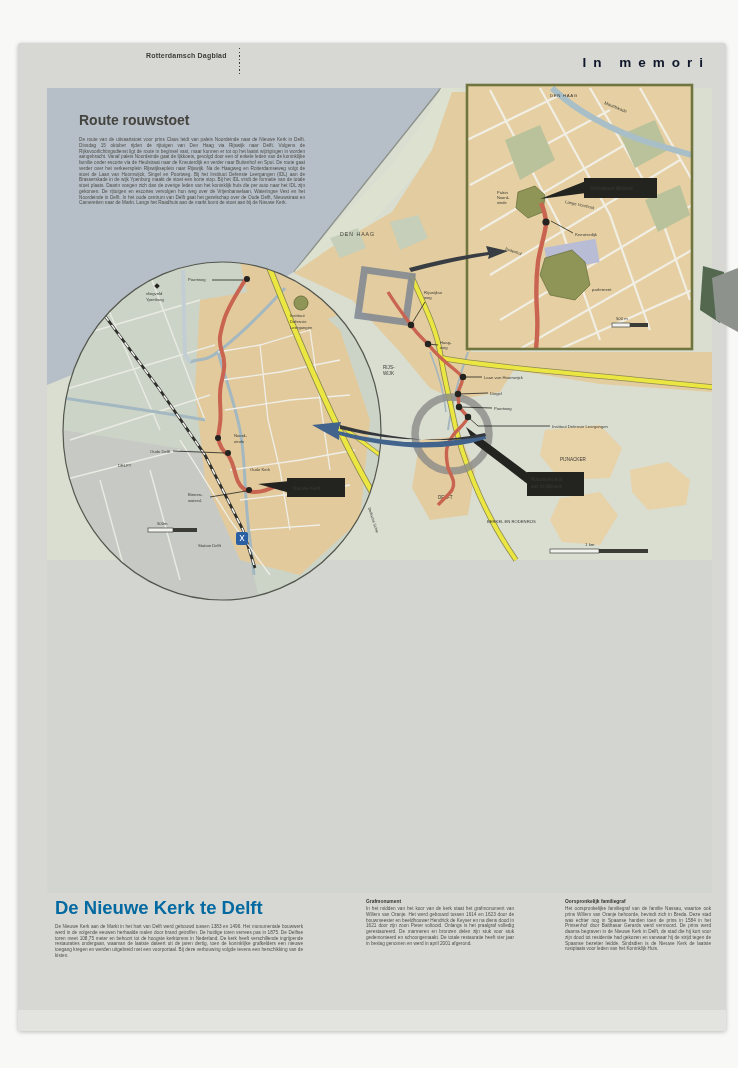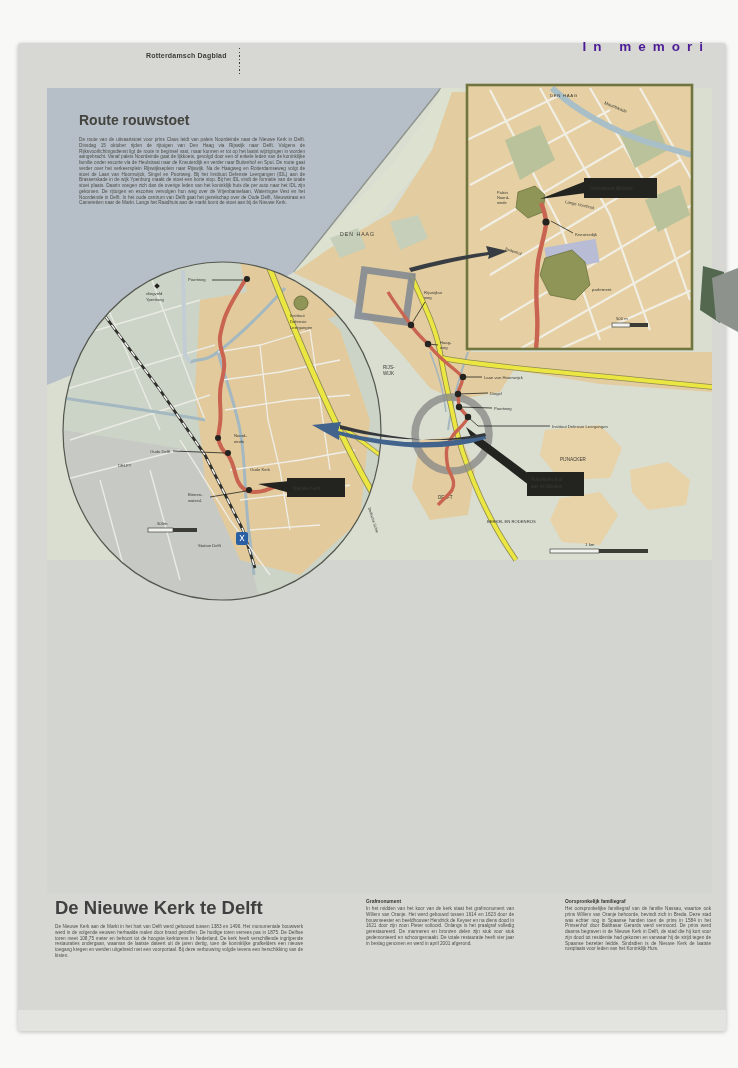--- a/index.html
+++ b/index.html
@@ -2,21 +2,21 @@
 <html><head>
 <meta charset="utf-8">
 <style>
 html,body{margin:0;padding:0;background:#f8f8f6;width:738px;height:1068px;overflow:hidden;}
 *{box-sizing:border-box;}
 body{font-family:"Liberation Sans",sans-serif;}
 #canvas{position:relative;width:738px;height:1068px;}
 #page{position:absolute;left:18px;top:43px;width:708px;height:988px;background:#d7d8d4;border-radius:3px;box-shadow:0 1px 4px rgba(0,0,0,.25);}
 #pagelight{position:absolute;left:18px;top:1010px;width:708px;height:21px;background:#e3e4e0;border-radius:0 0 3px 3px;}
 .hdr1{position:absolute;left:146px;top:52px;font-size:7px;font-weight:bold;color:#3c3c38;letter-spacing:.2px;}
-.hdr2{position:absolute;right:28px;top:39px;font-size:13.5px;font-weight:bold;color:#4c1d95;letter-spacing:7px;}
+.hdr2{position:absolute;right:28px;top:55px;font-size:13.5px;font-weight:bold;color:#0f172a;letter-spacing:7px;}
 .dots{position:absolute;left:239px;top:48px;width:1px;height:26px;background-image:repeating-linear-gradient(#3c3c38 0 1.5px,transparent 1.5px 3.5px);}
 svg{position:absolute;left:0;top:0;}
 .para{position:absolute;color:#4e4e49;font-size:4.7px;line-height:5.75px;text-align:justify;}
 .bh{position:absolute;color:#35352f;font-weight:bold;}
 text{font-family:"Liberation Sans",sans-serif;fill:#3b3b35;}
 </style>
 </head>
 <body>
 <div id="canvas">
 
@@ -294,21 +294,21 @@
 
 <polygon points="703,266 724,272 720,323 700,310" fill="#53684f"></polygon>
 
 <polygon points="712,278 738,268 738,332 716,320" fill="#8e928c"></polygon>
 </svg>
 
 <div class="bh" style="left:79px;top:112px;font-size:14px;color:#44443f;letter-spacing:0;">Route rouwstoet</div>
 
 <div class="para" style="left:79px;top:137px;width:226px;">De route van de uitvaartstoet voor prins Claus leidt van paleis Noordeinde naar de Nieuwe Kerk in Delft. Dinsdag 15 oktober rijden de rijtuigen van Den Haag via Rijswijk naar Delft. Volgens de Rijksvoorlichtingsdienst ligt de route in beginsel vast, maar kunnen er tot op het laatst wijzigingen in worden aangebracht. Vanaf paleis Noordeinde gaat de lijkkoets, gevolgd door een of enkele leden van de koninklijke familie onder escorte via de Heulstraat naar de Kneuterdijk en verder naar Buitenhof en Spui. De route gaat verder over het verkeersplein Rijswijkseplein naar Rijswijk. Na de Haagweg en Rotterdamseweg volgt de stoet de Laan van Hoornwijck, Singel en Poortweg. Bij het Instituut Defensie Leergangen (IDL) aan de Brasserskade in de wijk Ypenburg maakt de stoet een korte stop. Bij het IDL vindt de formatie van de totale stoet plaats. Daarin voegen zich dan de overige leden van het koninklijk huis die per auto naar het IDL zijn gekomen. De rijtuigen en escortes vervolgen hun weg over de Vrijenbanselaan, Wateringse Vest en het Noordeinde in Delft. In het oude centrum van Delft gaat het gezelschap over de Oude Delft, Nieuwstraat en Cameretten naar de Markt. Langs het Raadhuis aan de markt komt de stoet aan bij de Nieuwe Kerk.</div>
 
-<div class="bh" style="left:55px;top:897px;font-size:18.5px;color:#404040;">De Nieuwe Kerk te Delft</div>
+<div class="bh" style="left:55px;top:897px;font-size:18.5px;color:#0369a1;">De Nieuwe Kerk te Delft</div>
 
 <div class="para" style="left:55px;top:924px;width:248px;">De Nieuwe Kerk aan de Markt in het hart van Delft werd gebouwd tussen 1383 en 1496. Het monumentale bouwwerk werd in de volgende eeuwen herhaalde malen door brand getroffen. De huidige toren verrees pas in 1875. De Delftse toren meet 108,75 meter en behoort tot de hoogste kerktorens in Nederland. De kerk heeft verschillende ingrijpende restauraties ondergaan, waarvan de laatste dateert uit de jaren dertig, toen de koninklijke grafkelders een nieuwe toegang kregen en werden uitgebreid met een voorportaal. Bij deze verbouwing volgde tevens een herschikking van de kisten.</div>
 
 <div class="bh" style="left:366px;top:899px;font-size:4.9px;">Grafmonument</div>
 <div class="para" style="left:366px;top:906px;width:148px;">In het midden van het koor van de kerk staat het grafmonument van Willem van Oranje. Het werd gebouwd tussen 1614 en 1623 door de bouwmeester en beeldhouwer Hendrick de Keyser en na diens dood in 1621 door zijn zoon Pieter voltooid. Onlangs is het praalgraf volledig gerestaureerd. De marmeren en bronzen delen zijn stuk voor stuk gedemonteerd en schoongemaakt. De totale restauratie heeft vier jaar in beslag genomen en werd in april 2001 afgerond.</div>
 
 <div class="bh" style="left:565px;top:899px;font-size:4.9px;">Oorspronkelijk familiegraf</div>
 <div class="para" style="left:565px;top:906px;width:146px;">Het oorspronkelijke familiegraf van de familie Nassau, waartoe ook prins Willem van Oranje behoorde, bevindt zich in Breda. Deze stad was echter nog in Spaanse handen toen de prins in 1584 in het Prinsenhof door Balthasar Gerards werd vermoord. De prins werd daarna begraven in de Nieuwe Kerk in Delft, de stad die hij kort voor zijn dood tot residentie had gekozen en vanwaar hij de strijd tegen de Spaanse bezetter leidde. Sindsdien is de Nieuwe Kerk de laatste rustplaats voor leden van het Koninklijk Huis.</div>
 </div>
 

